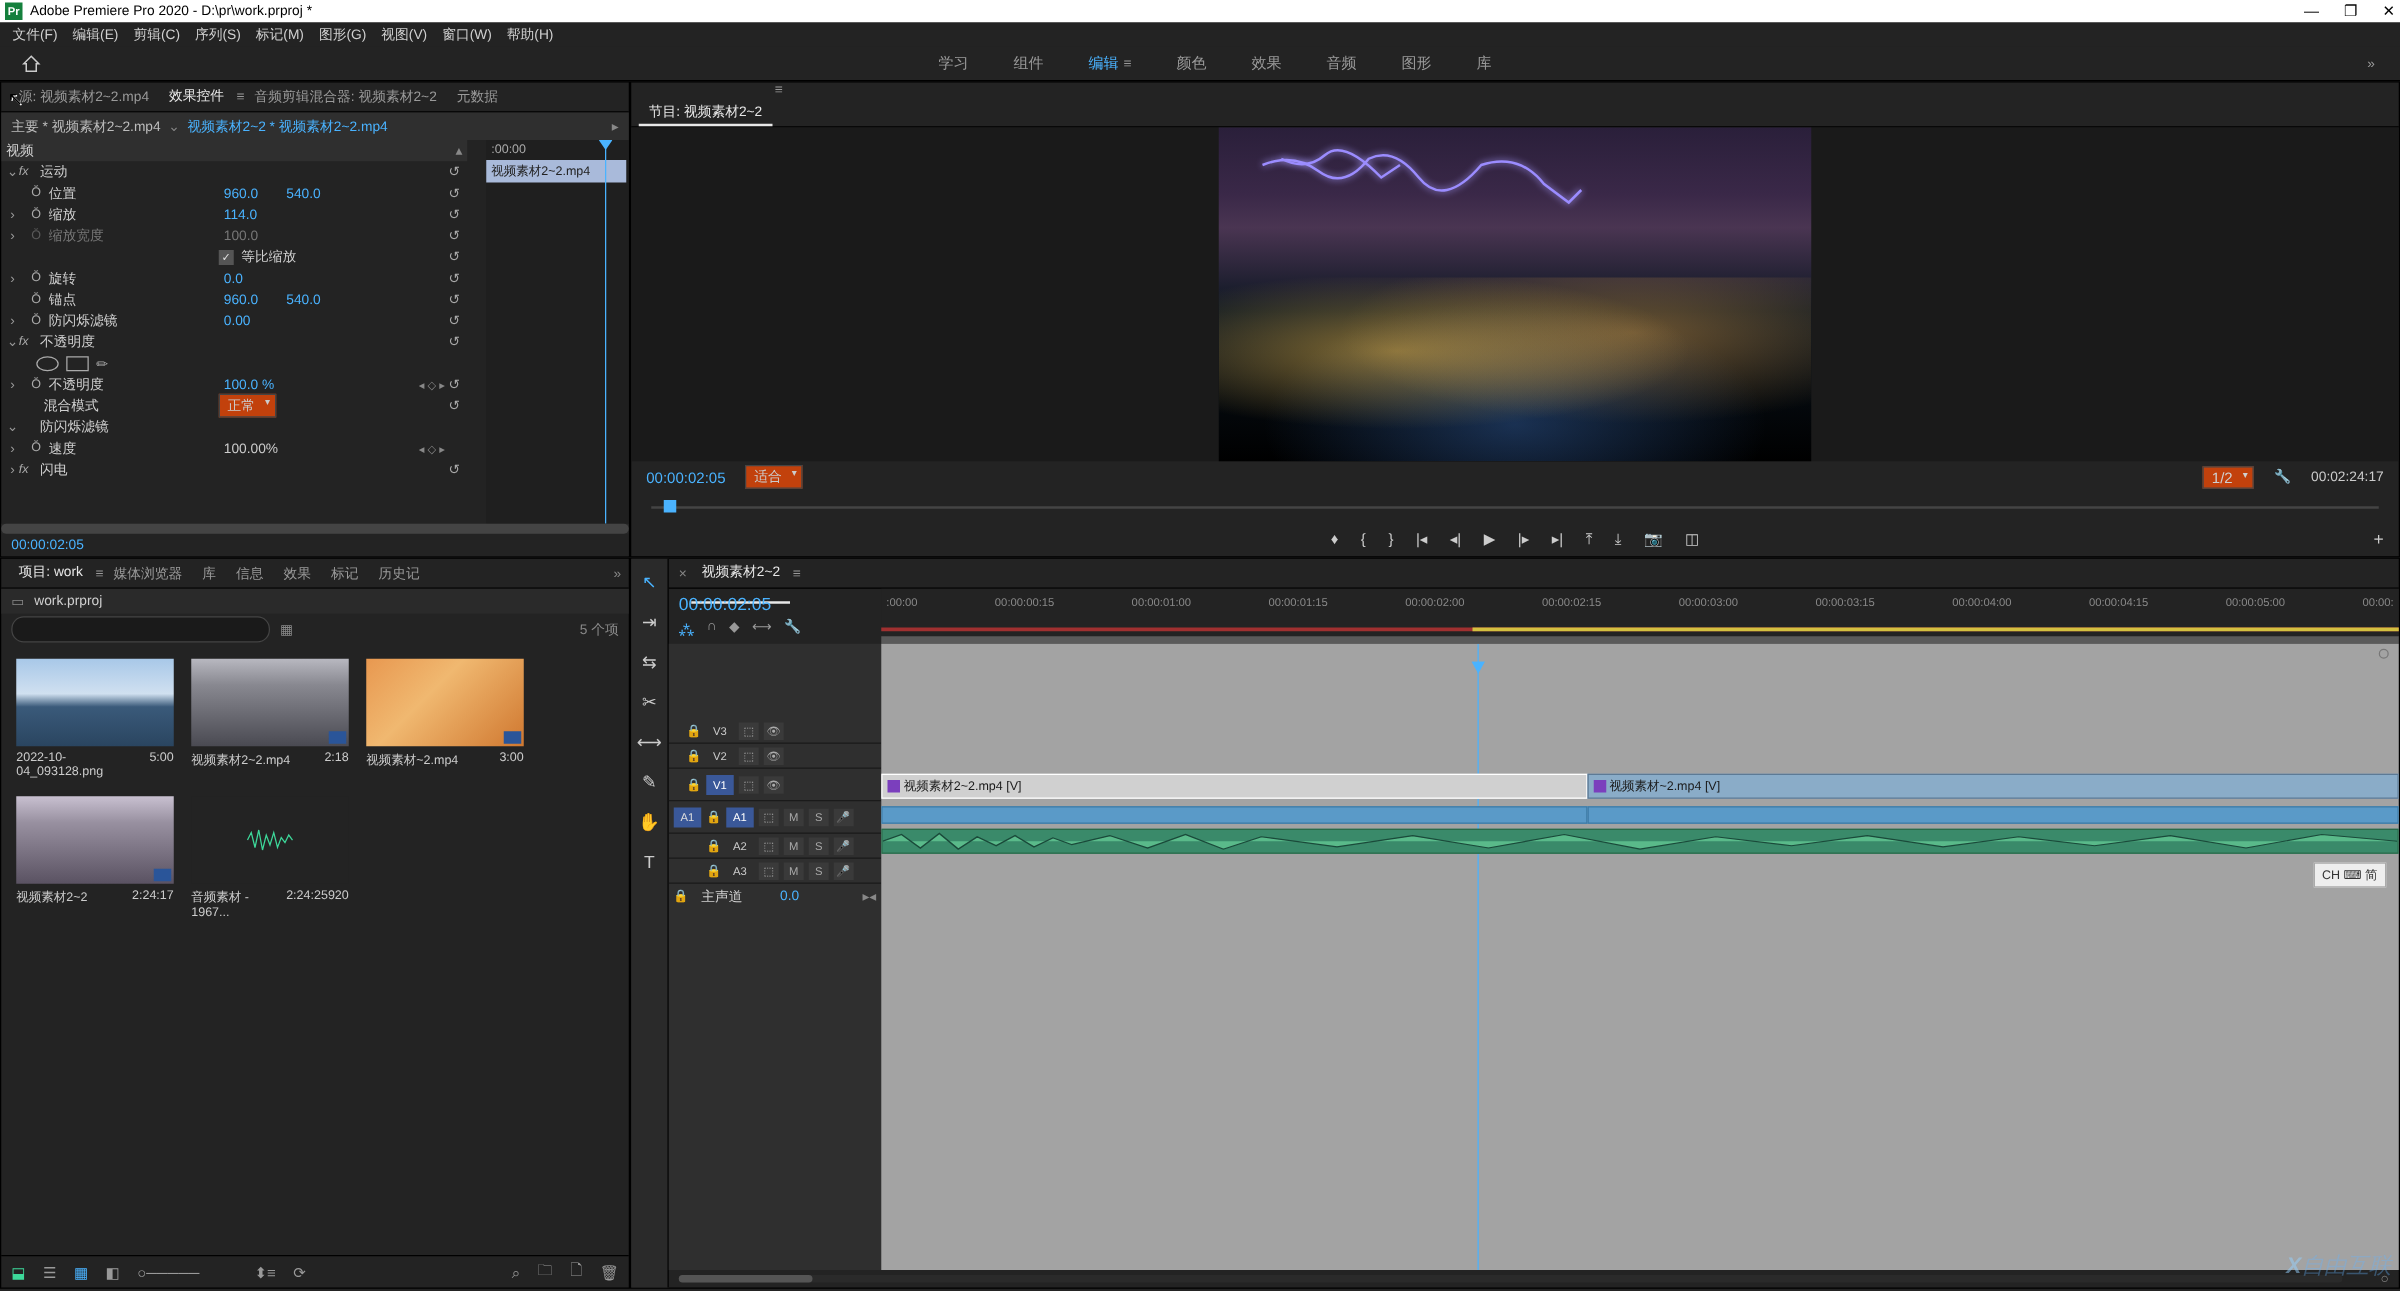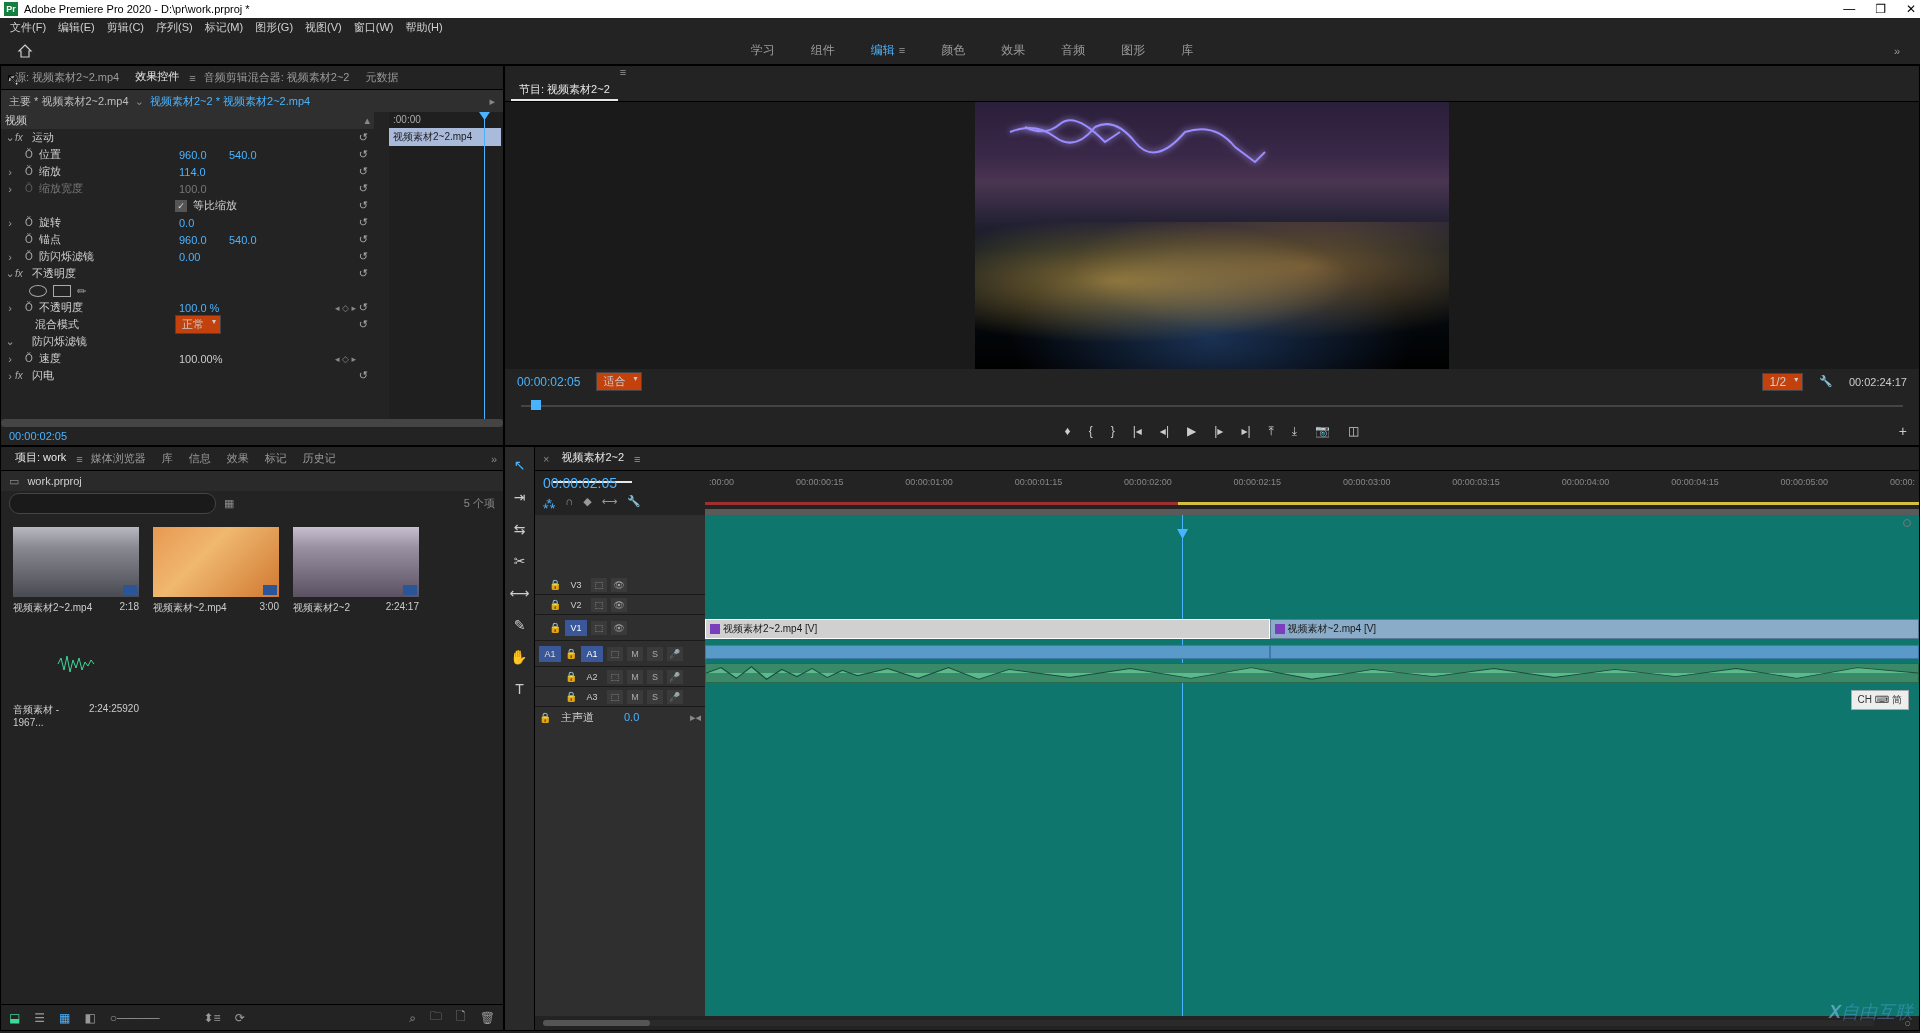--- a/index.html
+++ b/index.html
@@ -114,21 +114,21 @@
 .tl-tool-icons span { color: #999; font-size: 11px; }
 .tl-ruler { flex: 1; position: relative; background: #232323; }
 .ruler-ticks { position: absolute; top: 6px; left: 0; right: 0; display: flex; justify-content: space-between; padding: 0 4px; font-size: 9px; color: #888; }
 .ruler-bar { position: absolute; bottom: 10px; left: 0; right: 0; height: 3px; background: #a03030; }
 .ruler-bar-yellow { position: absolute; bottom: 10px; left: 39%; right: 0; height: 3px; background: #d4c040; }
 .tl-clipbar { position: absolute; bottom: 0; left: 0; right: 0; height: 6px; background: #5a5a5a; }
 .tl-playhead { position: absolute; top: 0; bottom: 0; left: 39.3%; width: 1px; background: #4ab3ff; }
 .tl-playhead::before { content: ""; position: absolute; top: 14px; left: -5px; width: 11px; height: 10px; background: #4ab3ff; clip-path: polygon(0 0, 100% 0, 50% 100%); }
 .tl-tracks { flex: 1; display: flex; position: relative; }
 .track-headers { width: 170px; background: #2f2f2f; }
-.track-content { flex: 1; background: #0f766e; position: relative; overflow: hidden; }
+.track-content { flex: 1; background: #a3a3a3; position: relative; overflow: hidden; }
 .track-row { display: flex; align-items: center; height: 20px; border-bottom: 1px solid #1a1a1a; padding: 0 4px; gap: 4px; }
 .track-row.tall { height: 26px; }
 .tk-source { width: 22px; height: 16px; background: #3a5899; color: #ddd; display: flex; align-items: center; justify-content: center; font-size: 9px; }
 .tk-lock { width: 12px; color: #888; font-size: 10px; }
 .tk-label { width: 22px; height: 16px; display: flex; align-items: center; justify-content: center; font-size: 9px; color: #ccc; }
 .tk-label.active { background: #3a5899; color: #fff; }
 .tk-toggle { width: 16px; height: 14px; background: #3a3a3a; display: flex; align-items: center; justify-content: center; font-size: 9px; color: #aaa; }
 .tk-pad { width: 6px; }
 .clip-v { position: absolute; height: 20px; background: #8aacc8; border: 1px solid #5d7a95; color: #1a1a1a; font-size: 10px; display: flex; align-items: center; padding-left: 4px; }
 .clip-v.selected { background: #d0d0d0; border: 1px solid #fff; }
@@ -378,20 +378,27 @@
     <span>work.prproj</span>
   </div>
   <div class="search-row">
     <span class="search-icon-pos">⌕</span>
     <input class="search-input" style="">
     <span style="color:#888">▦</span>
     <span class="item-count">5 个项</span>
   </div>
   <div class="grid-view">
     <div class="media-item">
+          <div class="thumb th-mountain"></div>
+          <div class="media-label">
+            <span>2022-10-04_093128.png</span>
+            <span>5:00</span>
+          </div>
+        </div>
+    <div class="media-item">
           <div class="thumb th-city">
             <span class="thumb-badge"></span>
           </div>
           <div class="media-label">
             <span>视频素材2~2.mp4</span>
             <span>2:18</span>
           </div>
         </div>
     <div class="media-item">
           <div class="thumb th-leaves">

